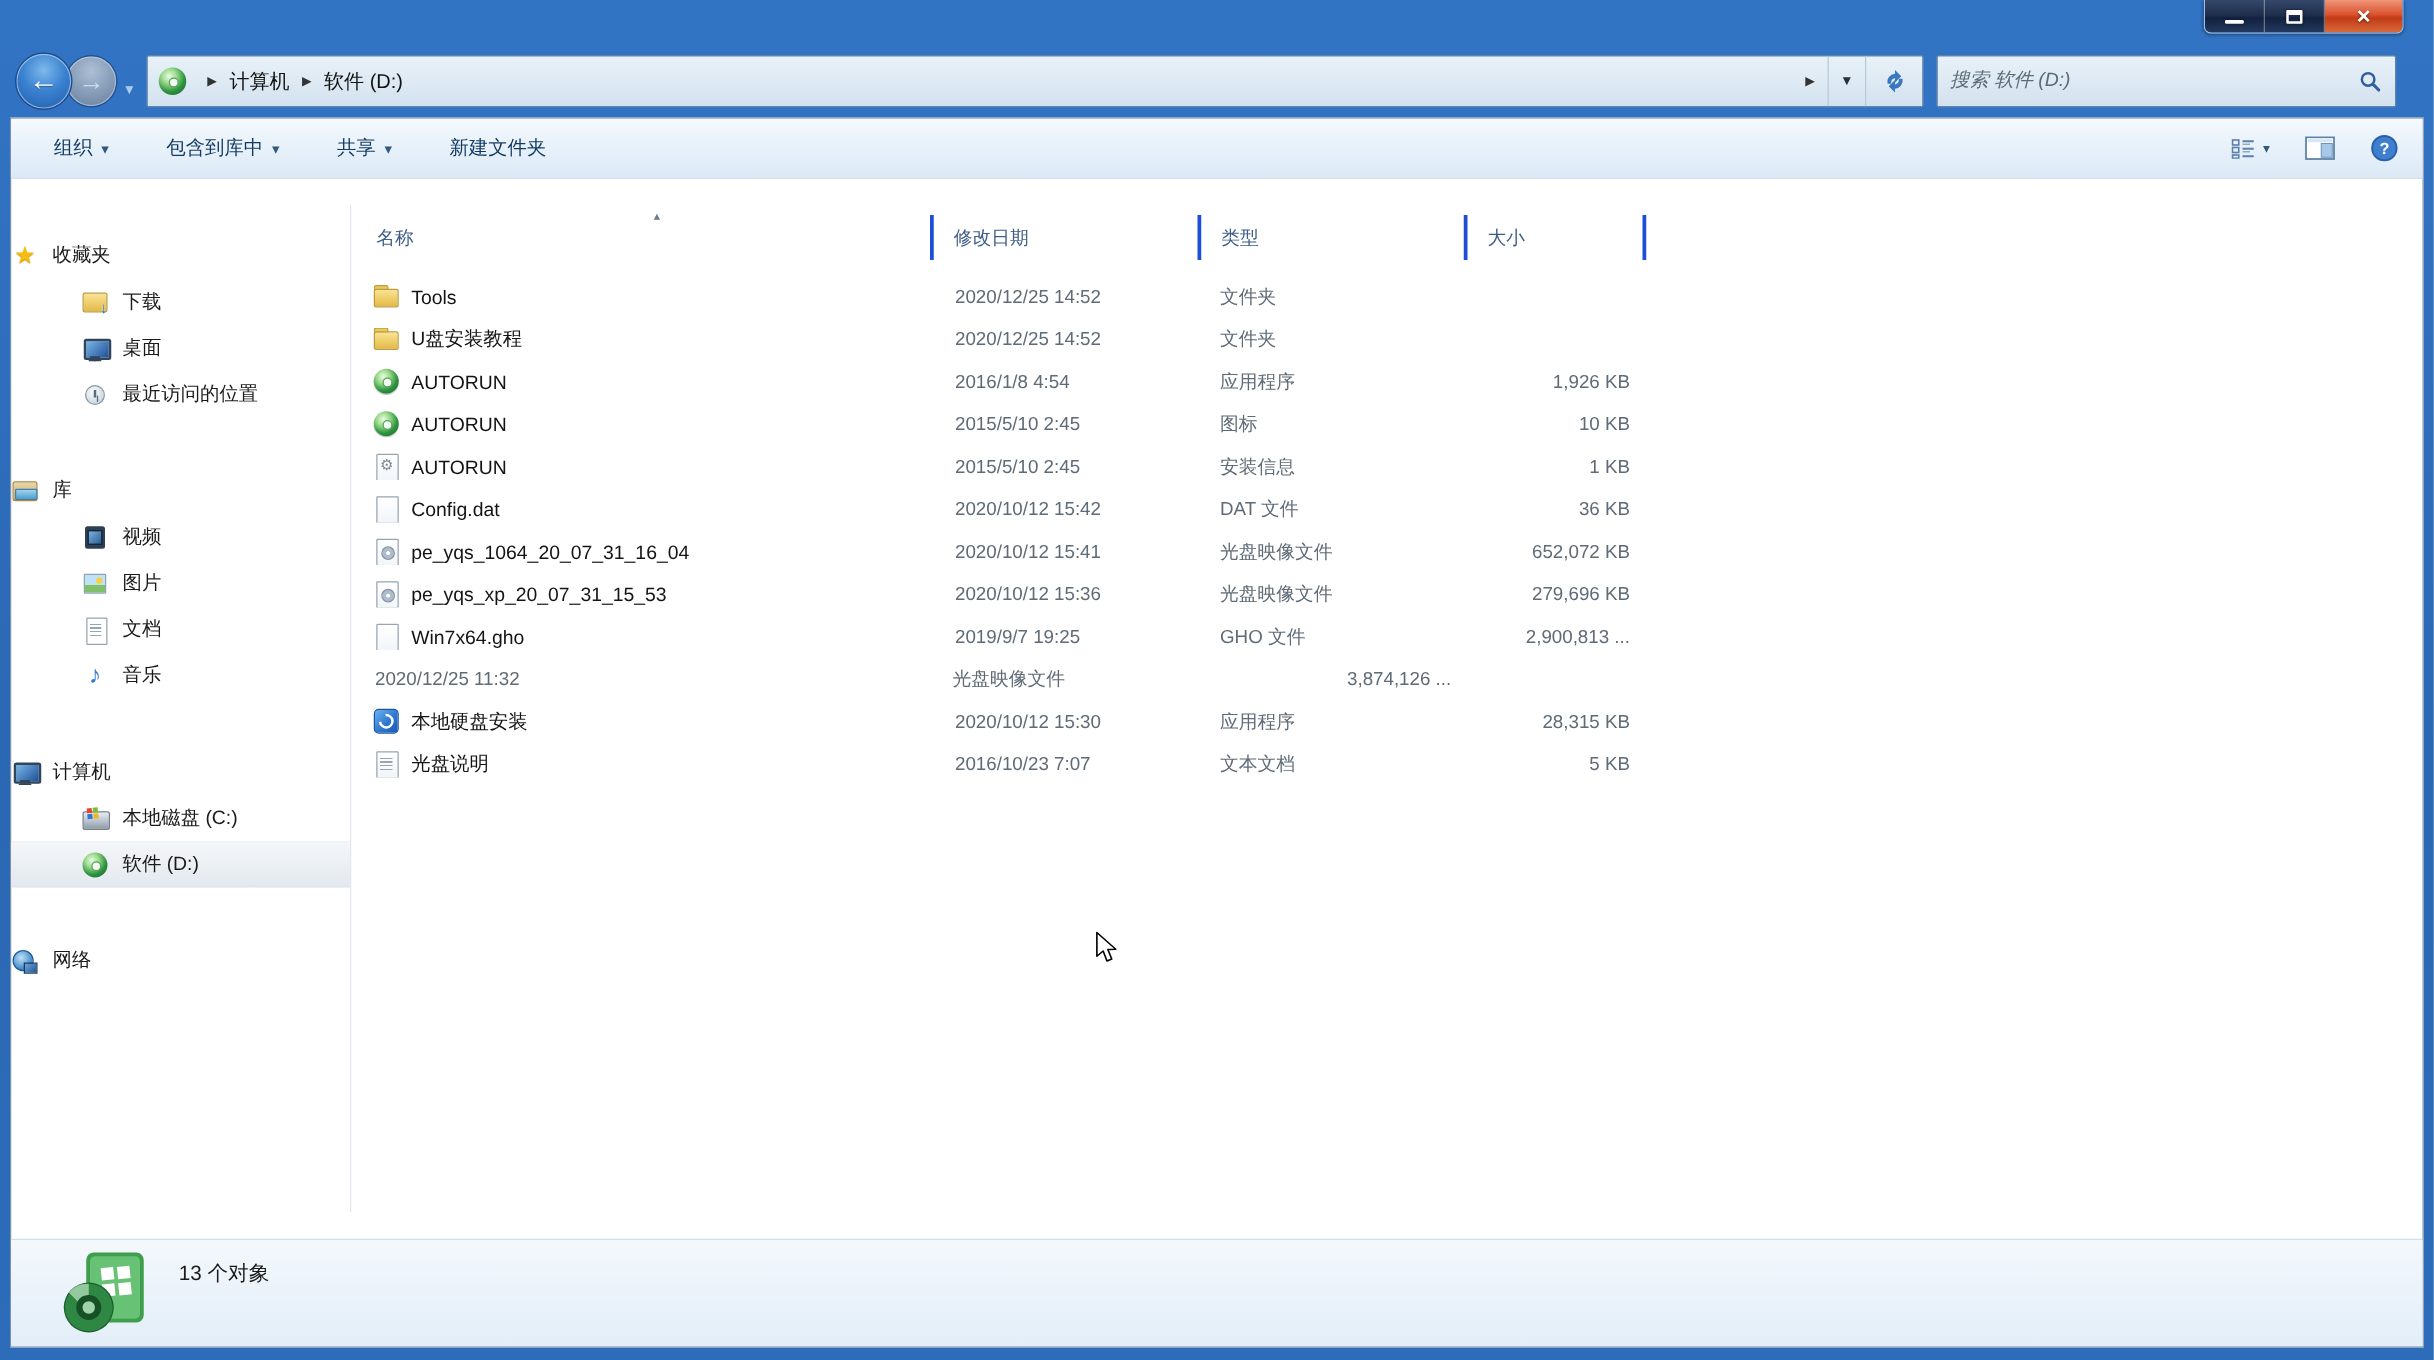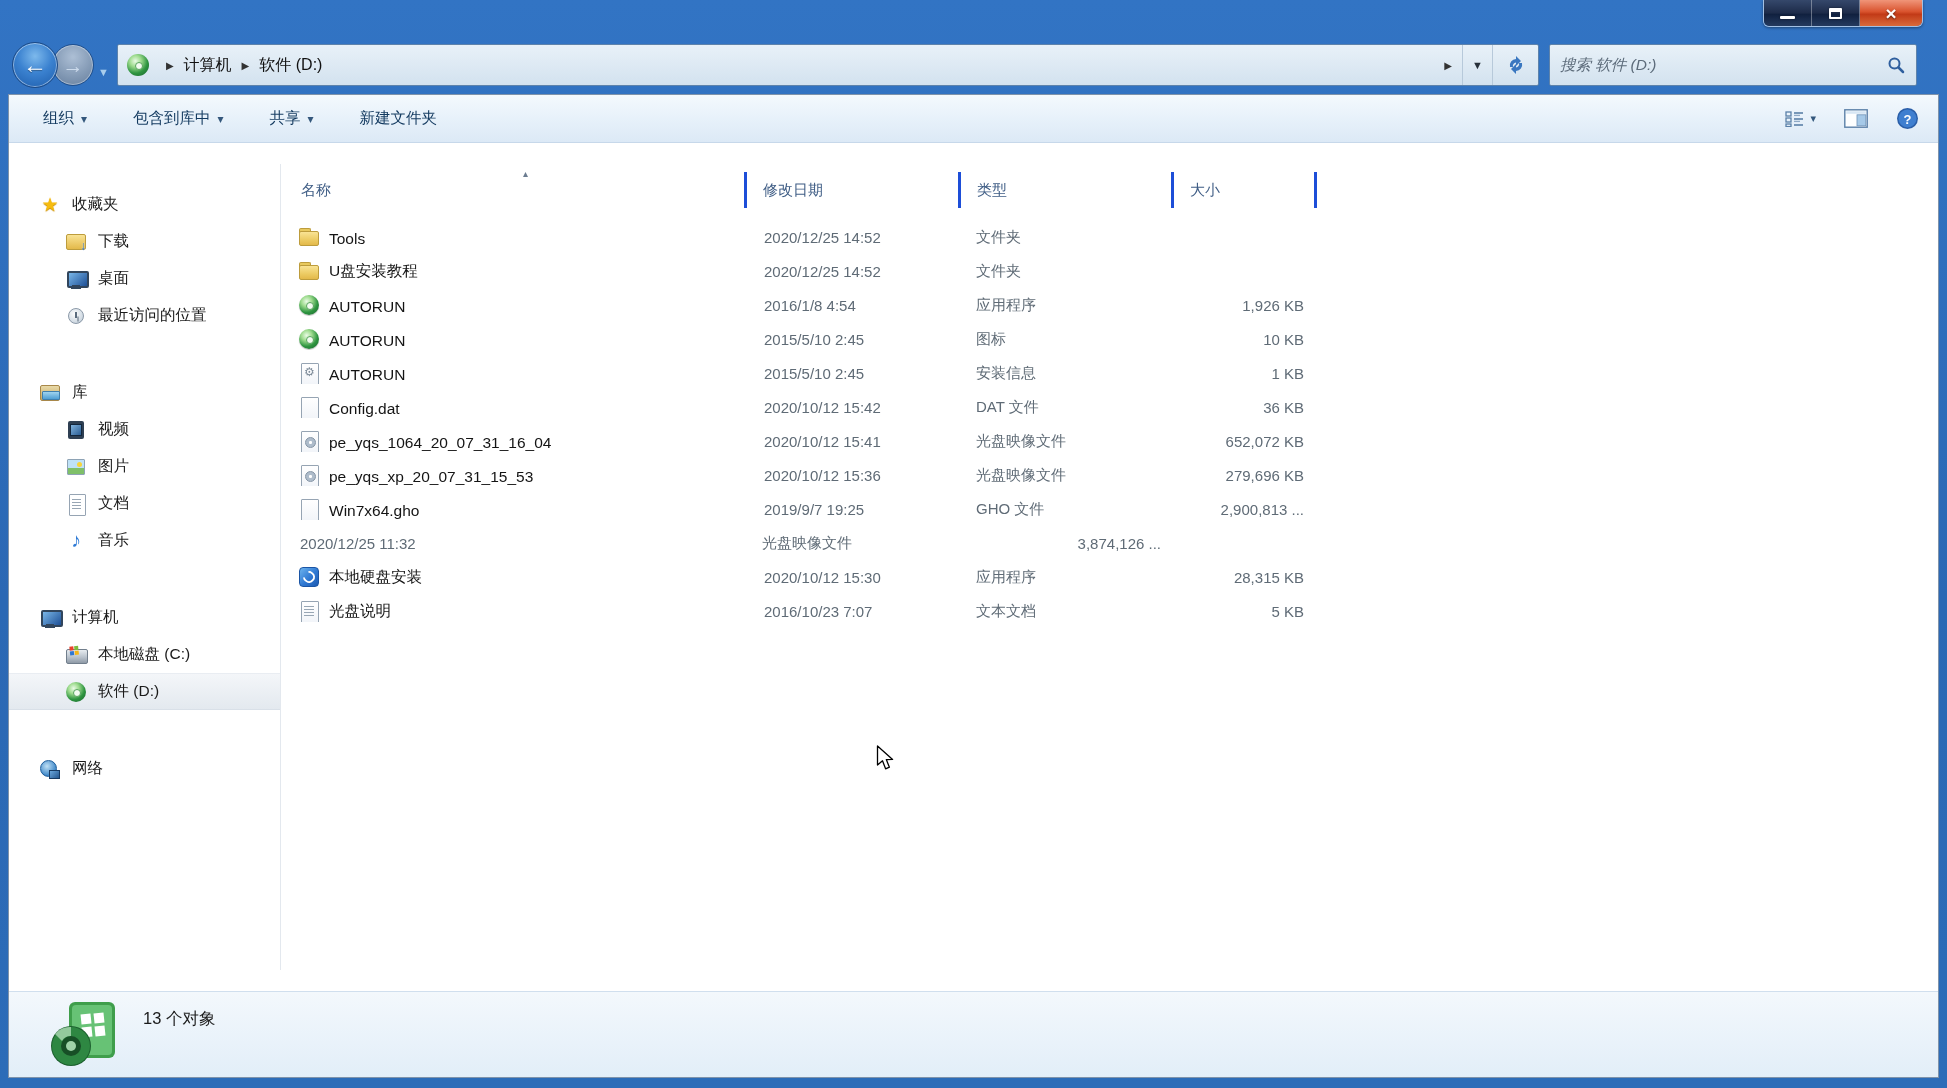--- a/index.html
+++ b/index.html
@@ -45,21 +45,21 @@
   .tb-btn { display:flex; align-items:center; color:#12395f; font-size:15.5px; padding:6px 12px; border-radius:3px; cursor:default; white-space:nowrap; margin-right:22px; }
   .tb-btn.f-dropdown::after { content:"▾"; font-size:12px; margin-left:7px; color:#34577c; }
   .tb-right { margin-left:auto; display:flex; align-items:center; gap:18px; }
   .tb-iconbtn { display:flex; align-items:center; gap:5px; padding:4px 5px; }
   .caret-sm { color:#34577c; font-size:11px; }
 
   .content { flex:1; display:flex; min-height:0; }
 
   
   .sidebar { width:272px; flex:none; border-right:1px solid #e3e8ee; padding-top:22px; overflow:hidden; }
-  .side-item { height:37px; display:flex; align-items:center; padding-left:30px; font-size:15.5px; color:#1a1a1a; cursor:default; white-space:nowrap; }
+  .side-item { height:37px; display:flex; align-items:center; font-size:15.5px; color:#1a1a1a; cursor:default; white-space:nowrap; }
   .side-item.f-indent { padding-left:56px; }
   .side-item.f-gap { margin-top:40px; }
   .side-item.f-selected { background:linear-gradient(180deg,#f4f6f9,#e3e9ef); border-top:1px solid #e9edf2; border-bottom:1px solid #d9e0e8; }
   .side-item .lbl { margin-left:11px; }
 
   
   .filearea { flex:1; position:relative; padding:8px 0 0 2px; overflow:hidden; }
   .lv-header { display:grid; grid-template-columns:464px 214px 213px 143px 1fr; height:36px; align-items:center; position:relative; color:#3f5d85; font-size:15px; }
   .lv-header .hcell { height:100%; display:flex; align-items:center; border-right:3px solid #1d4ed8; padding-left:16px; cursor:default; }
   .lv-header .hcell.first { padding-left:18px; }

